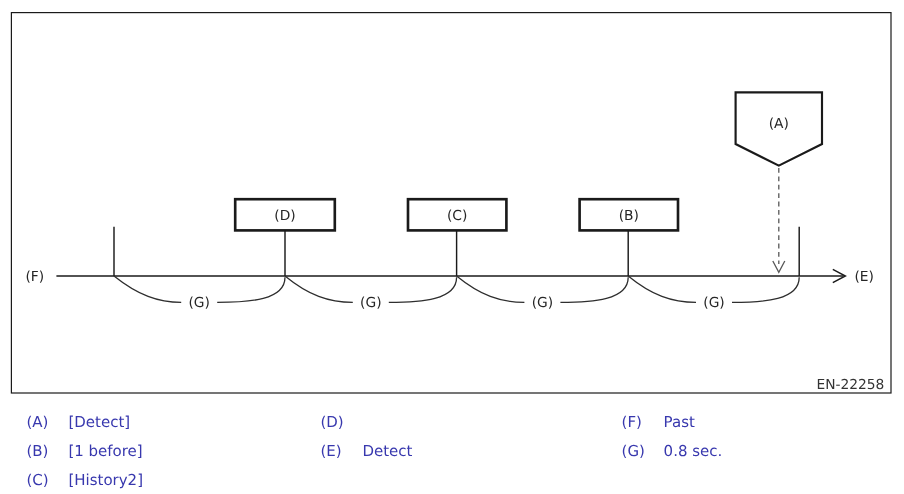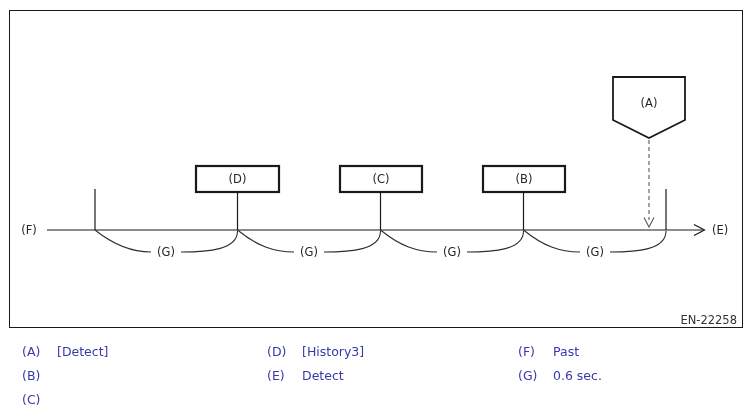--- a/index.html
+++ b/index.html
@@ -106,41 +106,42 @@
     <text class="fig-code" x="737" y="324" text-anchor="end">EN-22258</text>
   </svg>
 
   <div class="legend-col legend-col-1">
     <div class="legend-row">
       <span class="legend-key">(A)</span>
       <span class="legend-val">[Detect]</span>
     </div>
     <div class="legend-row">
       <span class="legend-key">(B)</span>
+      <span class="legend-val">[1 before]</span>
     </div>
     <div class="legend-row">
       <span class="legend-key">(C)</span>
+      <span class="legend-val">[History2]</span>
     </div>
   </div>
 
   <div class="legend-col legend-col-2">
     <div class="legend-row">
       <span class="legend-key">(D)</span>
-      <span class="legend-val">[History3]</span>
     </div>
     <div class="legend-row">
       <span class="legend-key">(E)</span>
       <span class="legend-val">Detect</span>
     </div>
   </div>
 
   <div class="legend-col legend-col-3">
     <div class="legend-row">
       <span class="legend-key">(F)</span>
       <span class="legend-val">Past</span>
     </div>
     <div class="legend-row">
       <span class="legend-key">(G)</span>
-      <span class="legend-val">0.6 sec.</span>
+      <span class="legend-val">0.8 sec.</span>
     </div>
   </div>
 
 </div>
 
 </body></html>

